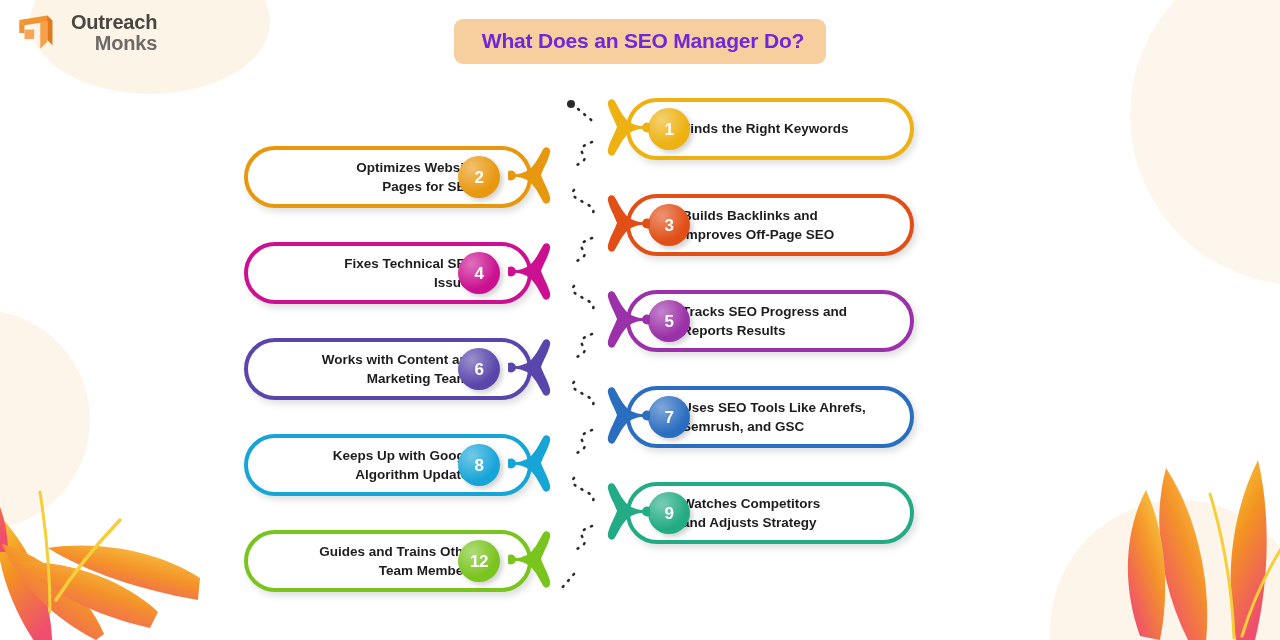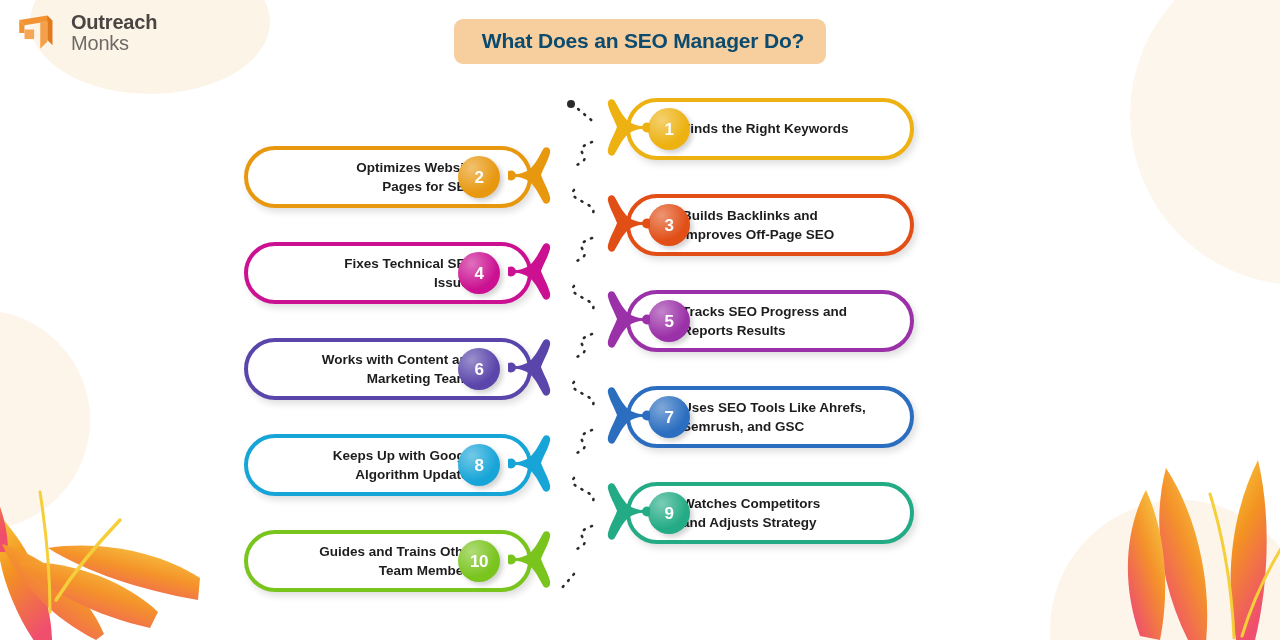--- a/index.html
+++ b/index.html
@@ -16,21 +16,21 @@
   
   #logo{
     position:absolute; left:14px; top:12px; z-index:5;
     display:flex; align-items:center; gap:15px;
   }
   #logo .mark{ width:42px; height:42px; display:block; }
   #logo .word{
     font-size:20px; font-weight:700; line-height:1.04;
     color:#4a4442; letter-spacing:-.2px;
   }
-  #logo .word .l2{ display:block; color:#6e6a68; font-weight:400;}
+  #logo .word .l2{ display:block; color:#6e6a68; font-weight:700;text-align:right;}
 
   
   #title-wrap{
     position:absolute; left:0; right:0; top:19px; z-index:5;
     display:flex; justify-content:center;
   }
   #title{
     background:#f6ceа0;
     background:#f7cf9f;
     color:#3a2f2a;
@@ -136,21 +136,21 @@
     <path d="M6 9 L12 15 L12 24 L6 24 Z" fill="#f29434"></path>
     <rect x="12" y="20" width="11" height="11" fill="#f5a657"></rect>
   </svg>
   <div class="word">
     <span>Outreach</span>
     <span class="l2">Monks</span>
   </div>
 </div>
 
 <div id="title-wrap">
-  <div id="title" style="background: rgb(247, 207, 159); color: #0c4a6e; padding-left: 28px;">What Does an SEO Manager Do?</div>
+  <div id="title" style="background: rgb(247, 207, 159); color: #6d28d9; padding-left: 28px;">What Does an SEO Manager Do?</div>
 </div>
 
 <div id="board">
   <svg id="connectors" style="position:absolute;inset:0;" viewBox="0 0 1280 640" width="1280" height="640">
       <path d="M572 104 L596 124" stroke="#2b2b2b" stroke-width="2.6" fill="none" stroke-linecap="round" stroke-dasharray="1 7"></path>
       <circle cx="571" cy="104" r="4" fill="#2b2b2b"></circle>
       <path d="M592 142 C565 152 601 156 574 166" stroke="#2b2b2b" stroke-width="2.6" fill="none" stroke-linecap="round" stroke-dasharray="1 7"></path>
       <path d="M574 190 C565 200 601 204 592 214" stroke="#2b2b2b" stroke-width="2.6" fill="none" stroke-linecap="round" stroke-dasharray="1 7"></path>
       <path d="M592 238 C565 248 601 252 574 262" stroke="#2b2b2b" stroke-width="2.6" fill="none" stroke-linecap="round" stroke-dasharray="1 7"></path>
       <path d="M574 286 C565 296 601 300 592 310" stroke="#2b2b2b" stroke-width="2.6" fill="none" stroke-linecap="round" stroke-dasharray="1 7"></path>
@@ -286,20 +286,20 @@
           <circle cx="3" cy="28.5" r="5" fill="currentColor"></circle>
         </svg></div>
     </div>
     <div class="row left" style="top: 530px; color: rgb(122, 196, 30);">
       <div class="pill"></div>
       <div class="label">
         <span>Guides and Trains Other</span>
         <span>Team Members</span>
       </div>
       <div class="num">
-        <b>10</b>
+        <b>12</b>
       </div>
       <div class="knot"><svg viewBox="0 0 62 60" width="62" height="60">
           <path d="M2 27.5 C14 27.5 20 24 24 20 C30 13 33 5 36 1 C40 -1 43 2 42 6 C40 14 35 22 33 28 C35 34 40 42 42 50 C43 55 40 58 36 56 C33 52 30 44 24 37 C20 33 14 29.5 2 29.5 Z" fill="currentColor"></path>
           <circle cx="3" cy="28.5" r="5" fill="currentColor"></circle>
         </svg></div>
     </div>
   </div>
 
 </body></html>

